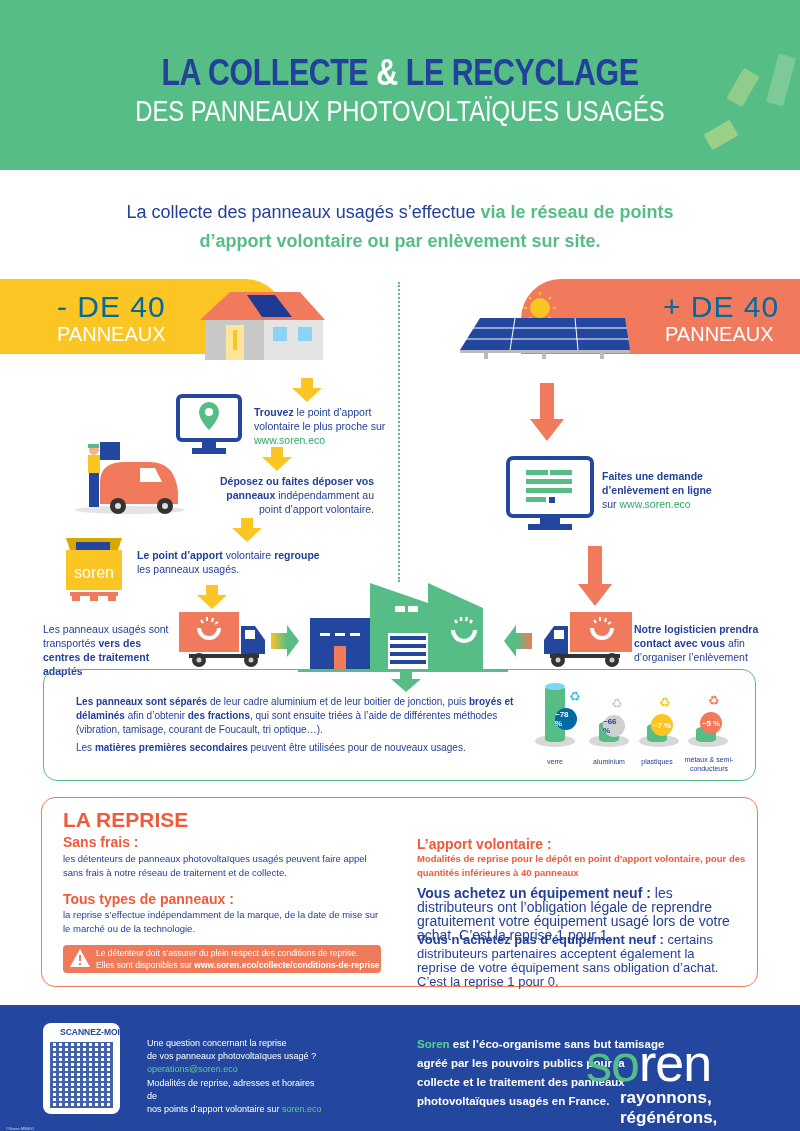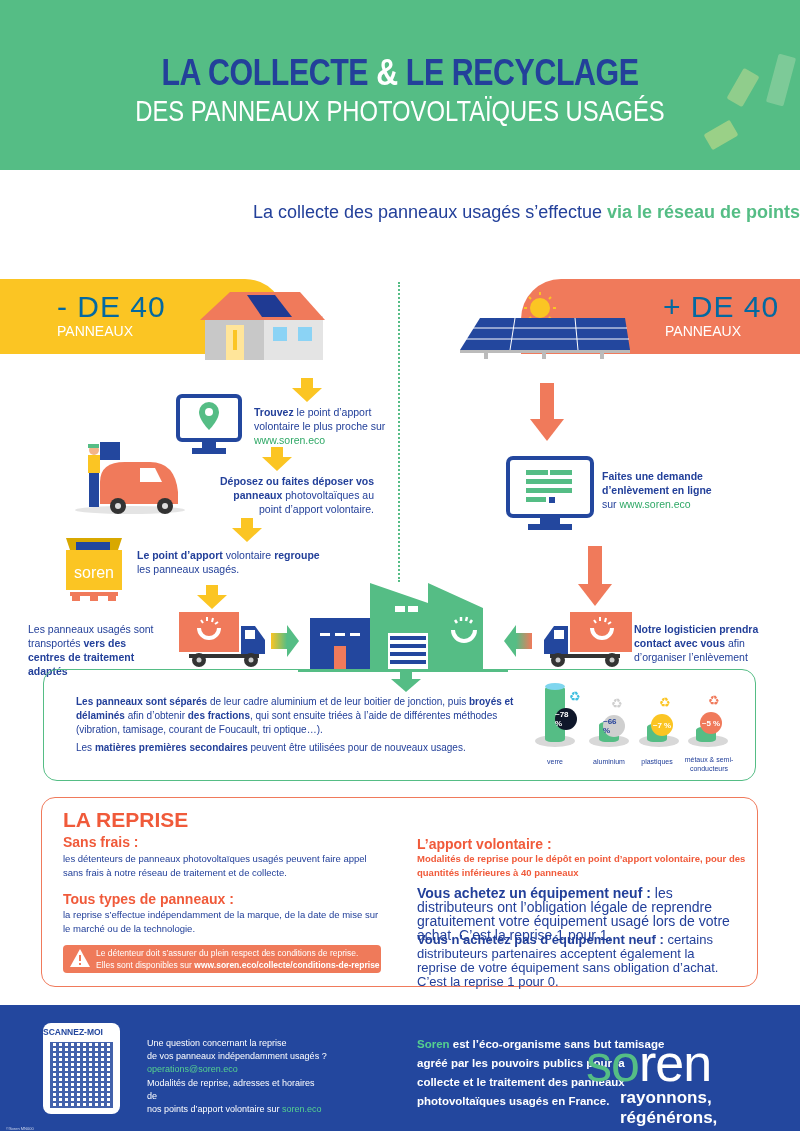--- a/index.html
+++ b/index.html
@@ -5,39 +5,39 @@
 *{box-sizing:border-box;margin:0;padding:0}
 body{width:800px;height:1131px;position:relative;background:#fff;font-family:"Liberation Sans",sans-serif;overflow:hidden;color:#1f3a93}
 .abs{position:absolute}
 .header{left:0;top:0;width:800px;height:170px;background:#55bd85}
 .h1{left:0;top:52px;width:800px;text-align:center;font-size:37px;font-weight:bold;color:#23409a;letter-spacing:-0.5px;font-family:"Liberation Sans",sans-serif;transform:scaleX(0.82)}
 .h1 .amp{color:#fff}
 .h2{left:0;top:95px;width:800px;text-align:center;font-size:29px;color:#fff;transform:scaleX(0.82)}
 .deco1{right:10px;top:55px;width:18px;height:50px;background:#8fd0a0;transform:rotate(15deg);opacity:.7;border-radius:2px}
 .deco2{right:48px;top:70px;width:18px;height:35px;background:#a9d48f;transform:rotate(30deg);opacity:.7;border-radius:2px}
 .deco3{right:70px;top:120px;width:18px;height:30px;background:#b8d888;transform:rotate(60deg);opacity:.7;border-radius:2px}
-.intro{left:0;top:198px;width:800px;text-align:right;font-size:18px;line-height:29px;color:#23409a}
+.intro{left:0;top:198px;width:800px;text-align:center;font-size:18px;line-height:29px;color:#23409a}
 .intro .g{color:#55bd85;font-weight:bold}
 .band-left{left:0;top:279px;width:285px;height:75px;background:#fbc523;border-radius:0 40px 0 0}
 .band-right{left:521px;top:279px;width:279px;height:75px;background:#f07a5b;border-radius:40px 0 0 0}
 .band-num{font-size:30px;color:#0369a1;letter-spacing:1px}
-.band-sub{font-size:14px;color:#fff}
+.band-sub{font-size:20px;color:#fff}
 .divider{left:398px;top:282px;height:300px;border-left:2px dotted #55bd85}
 .txt{font-size:10.5px;line-height:14px;color:#23409a}
 .txt b{font-weight:bold}
 .txt .g{color:#2fa866;font-weight:normal}
 .box-process{left:43px;top:669px;width:713px;height:112px;border:1.5px solid #55bd85;border-radius:14px}
 .box-reprise{left:41px;top:797px;width:717px;height:190px;border:1.5px solid #f07a5b;border-radius:14px}
 .rep-title{left:63px;top:808px;font-size:21px;font-weight:bold;color:#f05a3a}
 .rep-h{font-size:14px;font-weight:bold;color:#f05a3a}
 .warn{left:63px;top:945px;width:318px;height:28px;background:#ef7a5a;border-radius:4px}
 .warn-txt{left:96px;top:947px;font-size:8.5px;line-height:12px;color:#fff}
 .footer{left:0;top:1005px;width:800px;height:126px;background:#23479e}
 .qr{left:43px;top:1023px;width:77px;height:91px;background:#fff;border-radius:8px}
-.qr-label{left:43px;top:1027px;width:77px;text-align:left;font-size:8.5px;font-weight:bold;color:#23479e}
+.qr-label{left:43px;top:1027px;width:77px;text-align:right;font-size:8.5px;font-weight:bold;color:#23479e}
 .qr-code{left:50px;top:1042px;width:63px;height:66px;background:
  repeating-linear-gradient(90deg,#23479e 0 3px,transparent 3px 6px),
  repeating-linear-gradient(0deg,#23479e 0 2px,transparent 2px 5px);opacity:.85}
 .ftxt{font-size:9px;line-height:13px;color:#fff}
 .ftxt .g{color:#55d08f}
 .fmid{left:417px;top:1035px;font-size:11.5px;line-height:19px;color:#fff;font-weight:bold}
 .fmid .g{color:#55d08f}
 .logo{left:586px;top:1037px;font-size:52px;color:#fff;letter-spacing:-1px;line-height:52px}
 .logo .s{color:#55bd85}
 .tagline{left:620px;top:1088px;font-size:17px;color:#fff;font-weight:bold}
@@ -55,20 +55,21 @@
 <div class="abs deco1"></div>
 <div class="abs deco2"></div>
 <div class="abs deco3"></div>
 <div class="abs h1">
   <span>LA COLLECTE</span> <span class="amp">&amp;</span> <span>LE RECYCLAGE</span>
 </div>
 <div class="abs h2">DES PANNEAUX PHOTOVOLTAÏQUES USAGÉS</div>
 
 <div class="abs intro">
   <span>La collecte des panneaux usagés s’effectue </span><span class="g">via le réseau de points</span><br>
+  <span class="g">d’apport volontaire ou par enlèvement sur site.</span>
 </div>
 
 <div class="abs band-left"></div>
 <div class="abs band-num" style="left:57px;top:290px">- DE 40</div>
 <div class="abs band-sub" style="left:57px;top:323px">PANNEAUX</div>
 
 <div class="abs band-right"></div>
 <div class="abs band-num" style="left:663px;top:290px">+ DE 40</div>
 <div class="abs band-sub" style="left:665px;top:323px">PANNEAUX</div>
 
@@ -146,38 +147,38 @@
     <circle cx="48" cy="66" r="3" fill="#ddd"></circle>
   <circle cx="95" cy="66" r="8" fill="#333"></circle>
     <circle cx="95" cy="66" r="3" fill="#ddd"></circle>
   <rect x="30" y="2" width="20" height="18" fill="#23479e"></rect>
   <circle cx="24" cy="10" r="5" fill="#f2b48a"></circle>
   <rect x="18" y="4" width="11" height="4" fill="#55bd85"></rect>
   <rect x="18" y="15" width="12" height="18" fill="#fbc523"></rect>
   <rect x="19" y="33" width="10" height="34" fill="#23479e"></rect>
 </svg>
 <div class="abs txt" style="left:209px;top:474px;width:165px;text-align:right">
-  <b>Déposez ou faites déposer vos panneaux</b><span> photovoltaïques au point d’apport volontaire.</span>
+  <b>Déposez ou faites déposer vos panneaux</b><span> indépendamment au point d’apport volontaire.</span>
 </div>
 
 <svg class="abs" style="left:66px;top:538px" width="56" height="65">
   <polygon points="0,0 56,0 52,12 4,12" fill="#d8a800"></polygon>
   <rect x="10" y="4" width="34" height="14" fill="#23479e"></rect>
   <rect x="0" y="12" width="56" height="40" fill="#fbc523"></rect>
   <text x="28" y="40" text-anchor="middle" font-size="16" fill="#fff" font-family="Liberation Sans, sans-serif">soren</text>
   <rect x="4" y="54" width="48" height="4" fill="#f07a5b"></rect>
   <rect x="6" y="58" width="8" height="5" fill="#f07a5b"></rect>
     <rect x="24" y="58" width="8" height="5" fill="#f07a5b"></rect>
     <rect x="42" y="58" width="8" height="5" fill="#f07a5b"></rect>
 </svg>
 <div class="abs txt" style="left:137px;top:548px;width:200px">
   <b>Le point d’apport</b><span> volontaire </span><b>regroupe</b><br><span> les panneaux usagés.</span>
 </div>
 
-<div class="abs txt" style="left:28px;top:622px;width:130px">
+<div class="abs txt" style="left:43px;top:622px;width:130px">
   <span>Les panneaux usagés sont transportés </span><b>vers des centres de traitement adaptés</b>
 </div>
 
 <svg class="abs" style="left:179px;top:612px" width="90" height="58">
   <rect x="0" y="0" width="60" height="40" fill="#f07a5b"></rect>
   <path d="M20 16 a10 10 0 1 0 20 0" fill="none" stroke="#fff" stroke-width="4"></path>
   <g stroke="#fff" stroke-width="2">
       <line x1="22" y1="8" x2="24" y2="11"></line>
       <line x1="28" y1="5" x2="28" y2="9"></line>
       <line x1="34" y1="6" x2="33" y2="10"></line>
@@ -293,21 +294,21 @@
   <b>Les panneaux sont séparés</b><span> de leur cadre aluminium et de leur boitier de jonction, puis </span><b>broyés et délaminés</b><span> afin d’obtenir </span><b>des fractions</b><span>, qui sont ensuite triées à l’aide de différentes méthodes (vibration, tamisage, courant de Foucault, tri optique…).</span>
 </div>
 <div class="abs txt" style="left:76px;top:741px;width:440px;font-size:10px">
   <span>Les </span><b>matières premières secondaires</b><span> peuvent être utilisées pour de nouveaux usages.</span>
 </div>
 
 <div>
   <div class="ellipse" style="left:535px;top:735px;width:40px;height:12px"></div>
   <div class="bar-col" style="left:545px;top:686px;width:20px;height:56px"></div>
   <div class="ellipse" style="left:545px;top:683px;width:20px;height:7px;background:#7fd6ef"></div>
-  <div class="badge" style="left:555px;top:708px;width:22px;height:22px;background:#0f172a">~78 %</div>
+  <div class="badge" style="left:555px;top:708px;width:22px;height:22px;background:#0369a1">~78 %</div>
   <div class="recycle" style="left:569px;top:689px;color:#3fbfe0">♻</div>
   <div class="frac-lbl" style="left:535px;top:757px;width:40px">verre</div>
 
   <div class="ellipse" style="left:589px;top:735px;width:40px;height:12px"></div>
   <div class="bar-col" style="left:599px;top:722px;width:20px;height:20px"></div>
   <div class="badge" style="left:603px;top:715px;width:22px;height:22px;background:#cfcfcf;color:#23409a">~66 %</div>
   <div class="recycle" style="left:611px;top:696px;color:#cfcfcf">♻</div>
   <div class="frac-lbl" style="left:583px;top:757px;width:52px">aluminium</div>
 
   <div class="ellipse" style="left:639px;top:735px;width:40px;height:12px"></div>
@@ -349,21 +350,21 @@
 <div class="abs txt" style="left:417px;top:933px;width:320px;font-size:13px">
   <b>Vous n’achetez pas d’équipement neuf :</b><span> certains distributeurs partenaires acceptent également la reprise de votre équipement sans obligation d’achat. C’est la reprise 1 pour 0.</span>
 </div>
 
 <div class="abs footer"></div>
 <div class="abs qr"></div>
 <div class="abs qr-label">SCANNEZ-MOI</div>
 <div class="abs qr-code"></div>
 
 <div class="abs ftxt" style="left:147px;top:1037px;width:180px">
-  <span>Une question concernant la reprise</span><br><span>de vos panneaux indépendamment usagés ?</span><br>
+  <span>Une question concernant la reprise</span><br><span>de vos panneaux photovoltaïques usagé ?</span><br>
   <span class="g">operations@soren.eco</span>
 </div>
 <div class="abs ftxt" style="left:147px;top:1077px;width:180px">
   <span>Modalités de reprise, adresses et horaires de</span><br><span>nos points d’apport volontaire sur </span><span class="g">soren.eco</span>
 </div>
 
 <div class="abs fmid">
   <span class="g">Soren</span><span> est l’éco-organisme sans but tamisage</span><br>
   <span>agréé par les pouvoirs publics pour la</span><br>
   <span>collecte et le traitement des panneaux</span><br>

